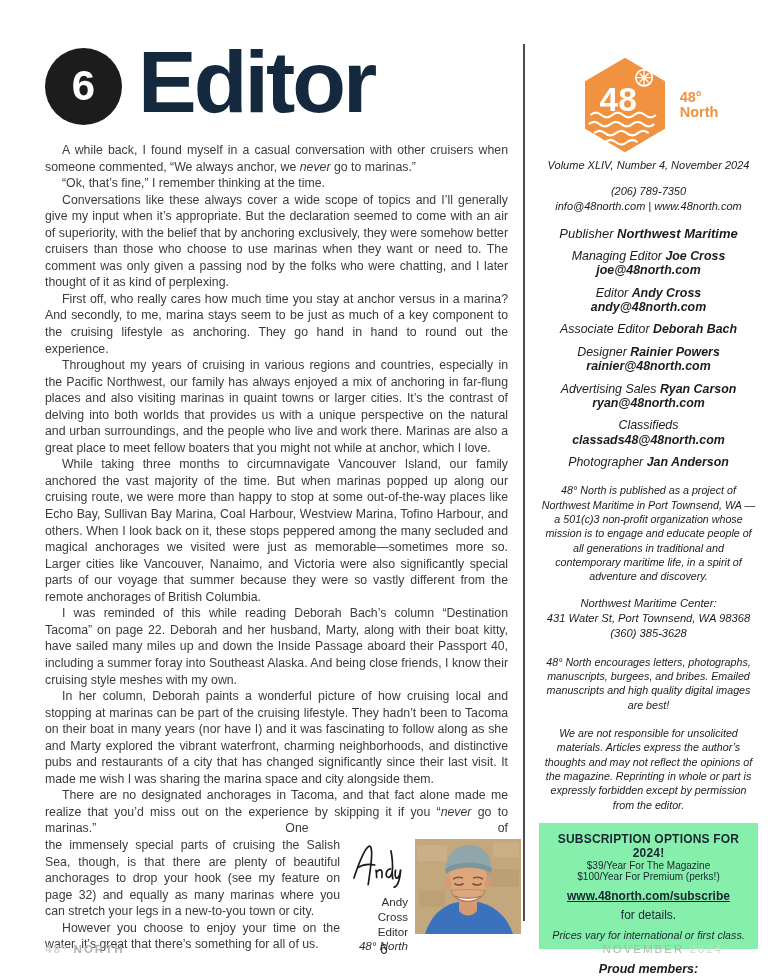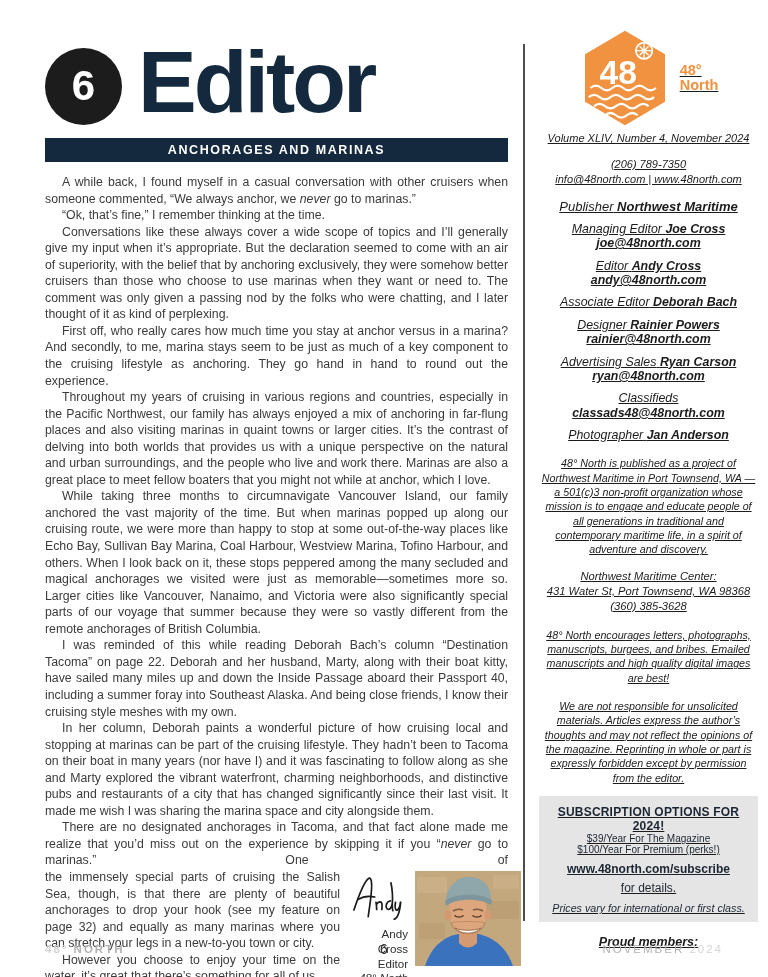--- a/index.html
+++ b/index.html
@@ -29,35 +29,35 @@
   .sig-col{flex:1;display:flex;flex-direction:column;align-items:flex-end;padding-right:7px;}
   .signature-svg{width:52px;height:52px;margin:2px 6px 0 0;}
   .caption{text-align:right;font-size:11.6px;line-height:1.28;color:#2e2e2e;margin-top:2px;}
   .caption .mag{font-style:italic;}
   .photo-svg{width:106px;height:95px;flex:0 0 auto;display:block;}
 
   
   .divider{position:absolute;left:523px;top:44px;width:2px;height:877px;background:#4d4d4d;}
 
   
-  .sidebar{position:absolute;left:539px;top:28px;width:219px;text-align:center;
-           font-style:italic;color:#1c1c1c;text-decoration:underline;}
+  .sidebar{position:absolute;left:539px;top:55px;width:219px;text-align:center;
+           font-style:italic;color:#1c1c1c;}
   .logo-row{display:flex;align-items:center;justify-content:center;font-style:normal;}
   .hex48{width:92px;height:100px;}
   .brand-text{color:#f0923f;font-weight:bold;font-size:14.5px;line-height:1.05;
               text-align:left;margin-left:9px;}
   .volume{margin-top:4px;font-size:11px;}
   .contact{margin-top:13px;font-size:11px;line-height:1.4;}
   .masthead-entry{margin-top:8px;font-size:12.4px;line-height:1.16;}
   .masthead-entry .nm{font-weight:bold;}
   .pub{margin-top:11px;font-size:13px;}
   .pub .nm{font-weight:bold;}
   .about{margin-top:14px;font-size:10.7px;line-height:1.34;}
   .center-block{margin-top:12px;font-size:11.2px;line-height:1.34;}
-  .sub-box{margin-top:11px;background:#e5e5e5;color:#1b2532;padding:9px 8px 8px;}
+  .sub-box{margin-top:11px;background:#86efac;color:#1b2532;padding:9px 8px 8px;}
   .sub-box .sub-head{font-style:normal;font-weight:bold;font-size:12px;letter-spacing:.2px;}
   .sub-box .sub-line{font-style:normal;font-size:10px;}
   .sub-box .sub-link{font-style:normal;font-size:12px;font-weight:bold;margin-top:7px;
                      text-decoration:underline;display:inline-block;cursor:pointer;}
   .sub-box .sub-details{font-style:normal;font-size:12px;margin-top:4px;}
   .sub-box .sub-note{font-size:10.7px;margin-top:7px;}
   .proud{margin-top:13px;font-size:12.5px;font-weight:bold;}
 
   
   .footer{position:absolute;left:0;right:0;top:941px;display:flex;align-items:center;
@@ -73,21 +73,20 @@
 </head>
 <body>
 
 <div id="page">
 
   <div class="main">
     <div class="header-row">
       <div class="badge">6</div>
       <div class="big-title">Editor</div>
     </div>
-    <div class="section-bar">ANCHORAGES AND MARINAS</div>
 
     <div class="article">
       <p class="para"><span>A while back, I found myself in a casual conversation with other cruisers when someone commented, “We always anchor, we </span><em>never</em><span> go to marinas.”</span></p>
       <p class="para">“Ok, that’s fine,” I remember thinking at the time.</p>
       <p class="para">Conversations like these always cover a wide scope of topics and I’ll generally give my input when it’s appropriate. But the declaration seemed to come with an air of superiority, with the belief that by anchoring exclusively, they were somehow better cruisers than those who choose to use marinas when they want or need to. The comment was only given a passing nod by the folks who were chatting, and I later thought of it as kind of perplexing.</p>
       <p class="para">First off, who really cares how much time you stay at anchor versus in a marina? And secondly, to me, marina stays seem to be just as much of a key component to the cruising lifestyle as anchoring. They go hand in hand to round out the experience.</p>
       <p class="para">Throughout my years of cruising in various regions and countries, especially in the Pacific Northwest, our family has always enjoyed a mix of anchoring in far-flung places and also visiting marinas in quaint towns or larger cities. It’s the contrast of delving into both worlds that provides us with a unique perspective on the natural and urban surroundings, and the people who live and work there. Marinas are also a great place to meet fellow boaters that you might not while at anchor, which I love.</p>
       <p class="para">While taking three months to circumnavigate Vancouver Island, our family anchored the vast majority of the time. But when marinas popped up along our cruising route, we were more than happy to stop at some out-of-the-way places like Echo Bay, Sullivan Bay Marina, Coal Harbour, Westview Marina, Tofino Harbour, and others. When I look back on it, these stops peppered among the many secluded and magical anchorages we visited were just as memorable—sometimes more so. Larger cities like Vancouver, Nanaimo, and Victoria were also significantly special parts of our voyage that summer because they were so vastly different from the remote anchorages of British Columbia.</p>
       <p class="para">I was reminded of this while reading Deborah Bach’s column “Destination Tacoma” on page 22. Deborah and her husband, Marty, along with their boat kitty, have sailed many miles up and down the Inside Passage aboard their Passport 40, including a summer foray into Southeast Alaska. And being close friends, I know their cruising style meshes with my own.</p>
       <p class="para">In her column, Deborah paints a wonderful picture of how cruising local and stopping at marinas can be part of the cruising lifestyle. They hadn’t been to Tacoma on their boat in many years (nor have I) and it was fascinating to follow along as she and Marty explored the vibrant waterfront, charming neighborhoods, and distinctive pubs and restaurants of a city that has changed significantly since their last visit. It made me wish I was sharing the marina space and city alongside them.</p>

